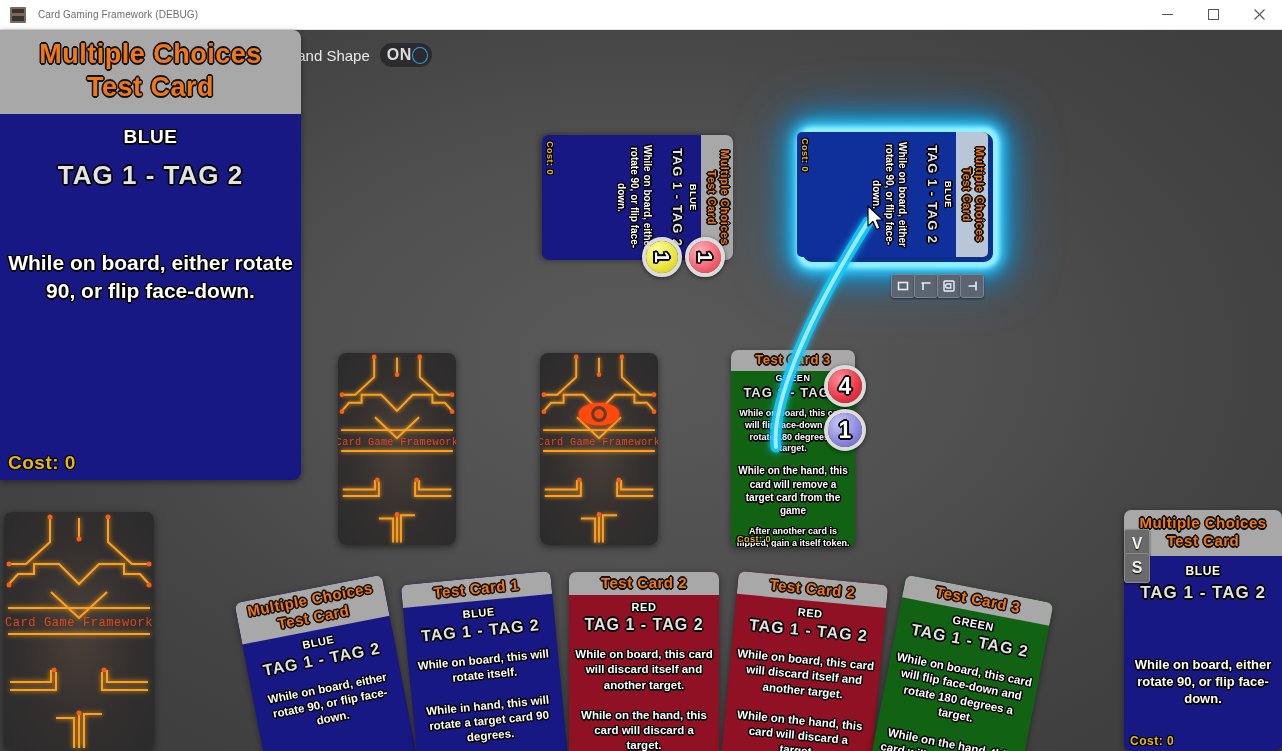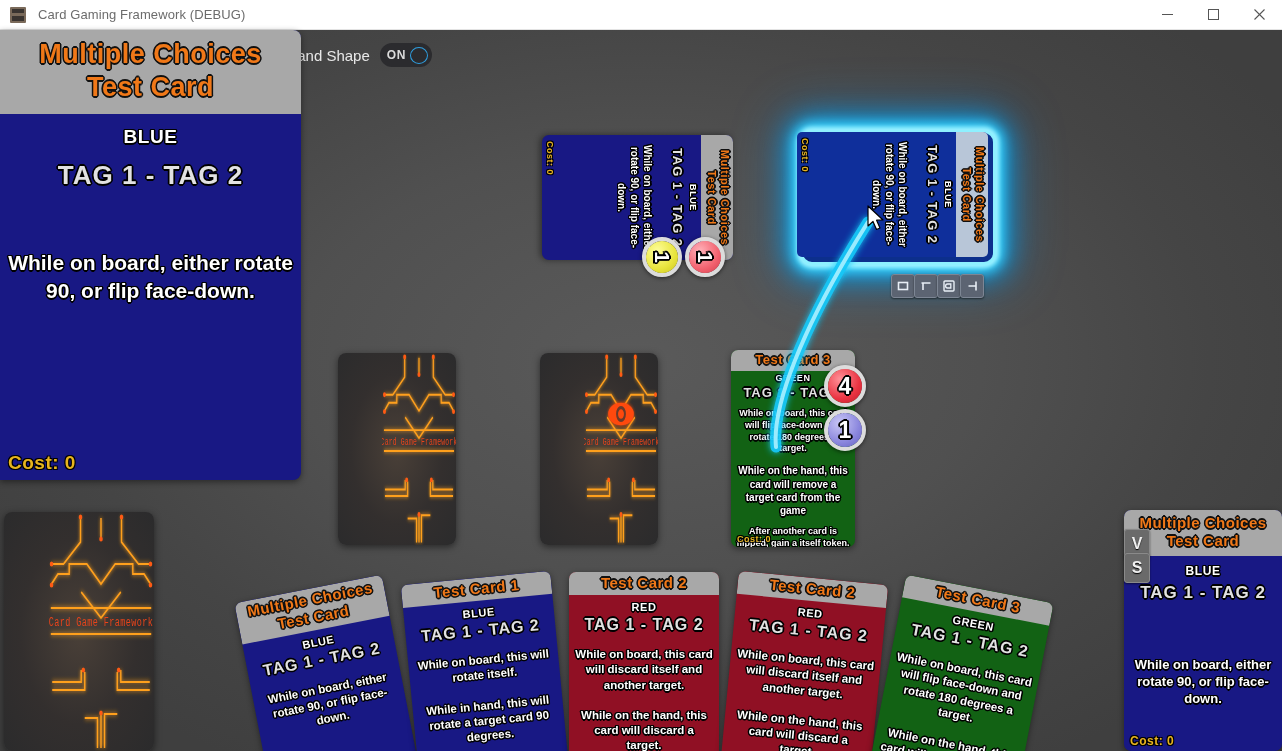--- a/index.html
+++ b/index.html
@@ -24,21 +24,21 @@
   }
   .tb-icon::before {
     content: ""; position: absolute; left: 2px; top: 2px; width: 12px; height: 4px;
     background: #3a3430;
   }
   .tb-icon::after {
     content: ""; position: absolute; left: 2px; top: 9px; width: 12px; height: 5px;
     background: #3a3430;
   }
   .tb-title {
-    margin-left: 12px; font-size: 13px; color: #6c6c6c;
+    margin-left: 12px; font-size: 10px; color: #6c6c6c;
     font-family: "Liberation Sans", sans-serif; letter-spacing: .1px;
   }
   .tb-controls { margin-left: auto; display: flex; height: 30px; }
   .tb-btn {
     width: 46px; height: 30px; display: flex; align-items: center; justify-content: center;
     color: #4a4a4a; font-size: 13px; line-height: 1;
   }
   .tb-btn svg { display: block; }
 
   
@@ -60,21 +60,21 @@
   }
   .toggle {
     width: 52px; height: 24px; border-radius: 12px; background: #2b2b2e;
     display: flex; align-items: center; position: relative; padding: 0 4px;
   }
   .toggle .knob {
     width: 18px; height: 17px; border-radius: 50%; background: transparent;
     border: 1.6px solid #b7436b;
   }
   .toggle .ttext {
-    font-size: 12px; font-weight: bold; color: #dcdcdc; letter-spacing: .6px;
+    font-size: 16px; font-weight: bold; color: #dcdcdc; letter-spacing: .6px;
     margin-left: auto; margin-right: 3px;
   }
   .toggle.on { justify-content: flex-end; }
   .toggle.on .knob { border-color: #2f9fe0; order: 2; }
   .toggle.on .ttext { margin-left: 3px; margin-right: auto; order: 1; }
 
   
   .card {
     position: absolute;
     background: #1a1a8c;
@@ -128,21 +128,20 @@
   #preview .colour { font-size: 19px; margin-top: 9px; }
   #preview .tags { font-size: 26px; margin-top: 12px; }
   #preview .rule { font-size: 21px; margin-top: 58px; }
   #preview .cost { font-size: 19px; bottom: 6px; left: 8px; }
 
   
   .cardback {
     position: absolute; border-radius: 8px; overflow: hidden;
     background: radial-gradient(ellipse at 50% 50%, #4a4038 0%, #332f2e 55%, #2b2b2c 100%);
     box-shadow: 0 2px 7px rgba(0,0,0,.5);
-    padding-left: 44px;
   }
   .cardback svg { display: block; width: 100%; height: 100%; }
 
   
   .token {
     position: absolute; border-radius: 50%;
     display: flex; align-items: center; justify-content: center;
     font-weight: bold; color: #fff; font-family: "Liberation Sans", sans-serif;
     text-shadow: -1.4px -1.4px 0 #000,1.4px -1.4px 0 #000,-1.4px 1.4px 0 #000,1.4px 1.4px 0 #000,
                  0 -1.8px 0 #000,0 1.8px 0 #000,-1.8px 0 0 #000,1.8px 0 0 #000;

